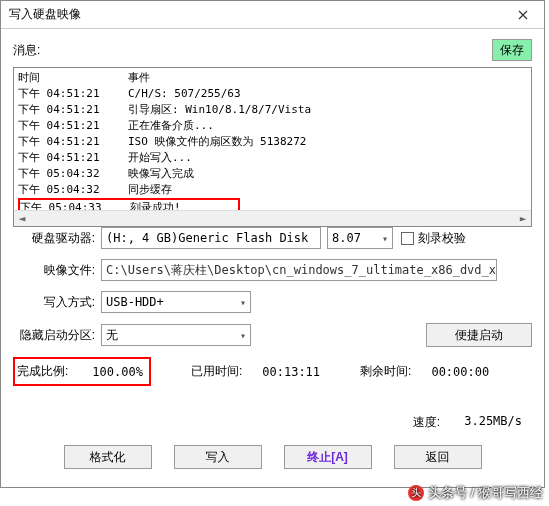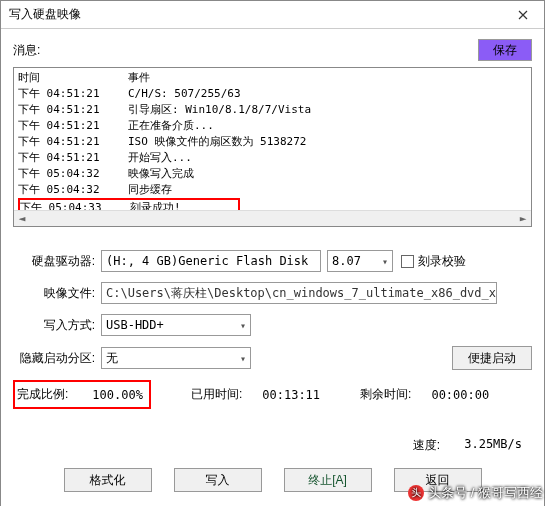--- a/index.html
+++ b/index.html
@@ -5,48 +5,48 @@
 * { box-sizing: border-box; margin: 0; padding: 0; }
 body { font-family: "Microsoft YaHei", SimSun, sans-serif; font-size: 12px; background: #fff; width: 549px; height: 506px; position: relative; }
 .window { width: 545px; border: 1px solid #888; background: #fff; position: relative; }
 .titlebar { height: 28px; display: flex; align-items: center; justify-content: space-between; border-bottom: 1px solid #ccc; padding-left: 8px; background: #fff; }
 .titlebar-text { font-size: 12px; }
 .close-btn { width: 42px; height: 28px; display: flex; align-items: center; justify-content: center; cursor: pointer; }
 .close-btn svg { width: 10px; height: 10px; }
 .content { padding: 10px 12px 12px 12px; }
 .top-row { display: flex; align-items: center; margin-bottom: 6px; }
 .msg-label { flex: 0 0 auto; }
-.save-btn { margin-left: auto; width: 54px; height: 22px; border: 1px solid #999; background: #8b5cf6; font-size: 12px; cursor: pointer; }
+.save-btn { margin-left: auto; width: 40px; height: 22px; border: 1px solid #999; background: #86efac; font-size: 12px; cursor: pointer; }
 .log-box { border: 1px solid #888; height: 160px; position: relative; overflow: hidden; font-family: "NSimSun", SimSun, monospace; font-size: 11px; }
 .log-inner { padding: 2px 4px; }
 .log-header { display: flex; }
 .log-row { display: flex; white-space: nowrap; line-height: 16px; }
 .col-time { width: 110px; flex-shrink: 0; }
 .col-event { flex: 1; }
 .highlight { border: 2px solid #f00; }
 .scrollbar-h { position: absolute; bottom: 0; left: 0; right: 0; height: 16px; background: #f0f0f0; border-top: 1px solid #ddd; display:flex; align-items:center; justify-content:space-between; }
 .sb-arrow { width:16px; height:16px; display:flex; align-items:center; justify-content:center; color:#666; }
-.form-area { margin-top: 23px; }
+.form-area { margin-top: 0; }
 .form-row { display: flex; align-items: center; margin-bottom: 10px; }
 .form-label { width: 88px; text-align: right; padding-right: 6px; }
 .select { height: 22px; border: 1px solid #999; background: #fff; font-size: 12px; padding: 4px 4px; display: flex; align-items: center; justify-content: space-between; font-family: "NSimSun", SimSun, monospace; }
 .select .arrow { margin-left: 6px; color: #555; font-size:10px; }
 .text-input { height: 22px; border: 1px solid #999; background: #fff; font-size: 12px; padding: 0 4px; font-family: "NSimSun", SimSun, monospace; color: #333; overflow: hidden; white-space: nowrap; display:flex; align-items:center; }
 .checkbox-wrap { display: flex; align-items: center; margin-left: 8px; }
 .checkbox { width: 13px; height: 13px; border: 1px solid #666; margin-right: 4px; background:#fff; }
 .btn { height: 24px; border: 1px solid #999; background: #f0f0f0; font-size: 12px; cursor: pointer; display:flex; align-items:center; justify-content:center; }
 .status-row { display: flex; align-items: center; margin-top: 6px; }
 .status-block { display: flex; align-items: center; }
 .status-label { margin-right: 6px; }
 .status-val { font-family: "NSimSun", SimSun, monospace; }
 .progress-highlight { border: 2px solid #f00; padding: 4px 6px 4px 2px; }
 .speed-row { display:flex; justify-content:flex-end; margin-top: 28px; padding-right: 10px; }
 .bottom-btns { display: flex; justify-content: center; gap: 22px; margin-top: 14px; margin-bottom: 6px; }
 .bottom-btns .btn { width: 88px; }
-.btn.disabled { color: #14532d; }
+.btn.disabled { color: #6d28d9; font-weight: bold; }
 .watermark { position: absolute; bottom: 4px; right: 6px; font-size: 13px; color: #fff; text-shadow: 0 0 3px #000, 0 0 3px #000; font-weight: 500; display:flex; align-items:center; gap:4px; }
 .wm-icon { width:16px; height:16px; background:#e33; border-radius:50%; display:inline-flex; align-items:center; justify-content:center; color:#fff; font-size:10px; }
 </style>
 </head>
 <body>
 
 <div class="window">
   <div class="titlebar">
     <span class="titlebar-text">写入硬盘映像</span>
     <div class="close-btn">
@@ -138,21 +138,21 @@
         </div>
       </div>
 
       <div class="form-row">
         <div class="form-label">隐藏启动分区:</div>
         <div class="select" style="width:150px;">
           <span>无</span>
             <span class="arrow">▾</span>
         </div>
         <div style="flex:1"></div>
-        <button class="btn" style="width:80px;">便捷启动</button>
+        <button class="btn" style="width:106px;">便捷启动</button>
       </div>
     </div>
 
     <div class="status-row">
       <div class="status-block progress-highlight">
         <span class="status-label">完成比例:</span>
         <span class="status-val" style="margin-left:18px;">100.00%</span>
       </div>
       <div class="status-block" style="margin-left:40px;">
         <span class="status-label">已用时间:</span>

